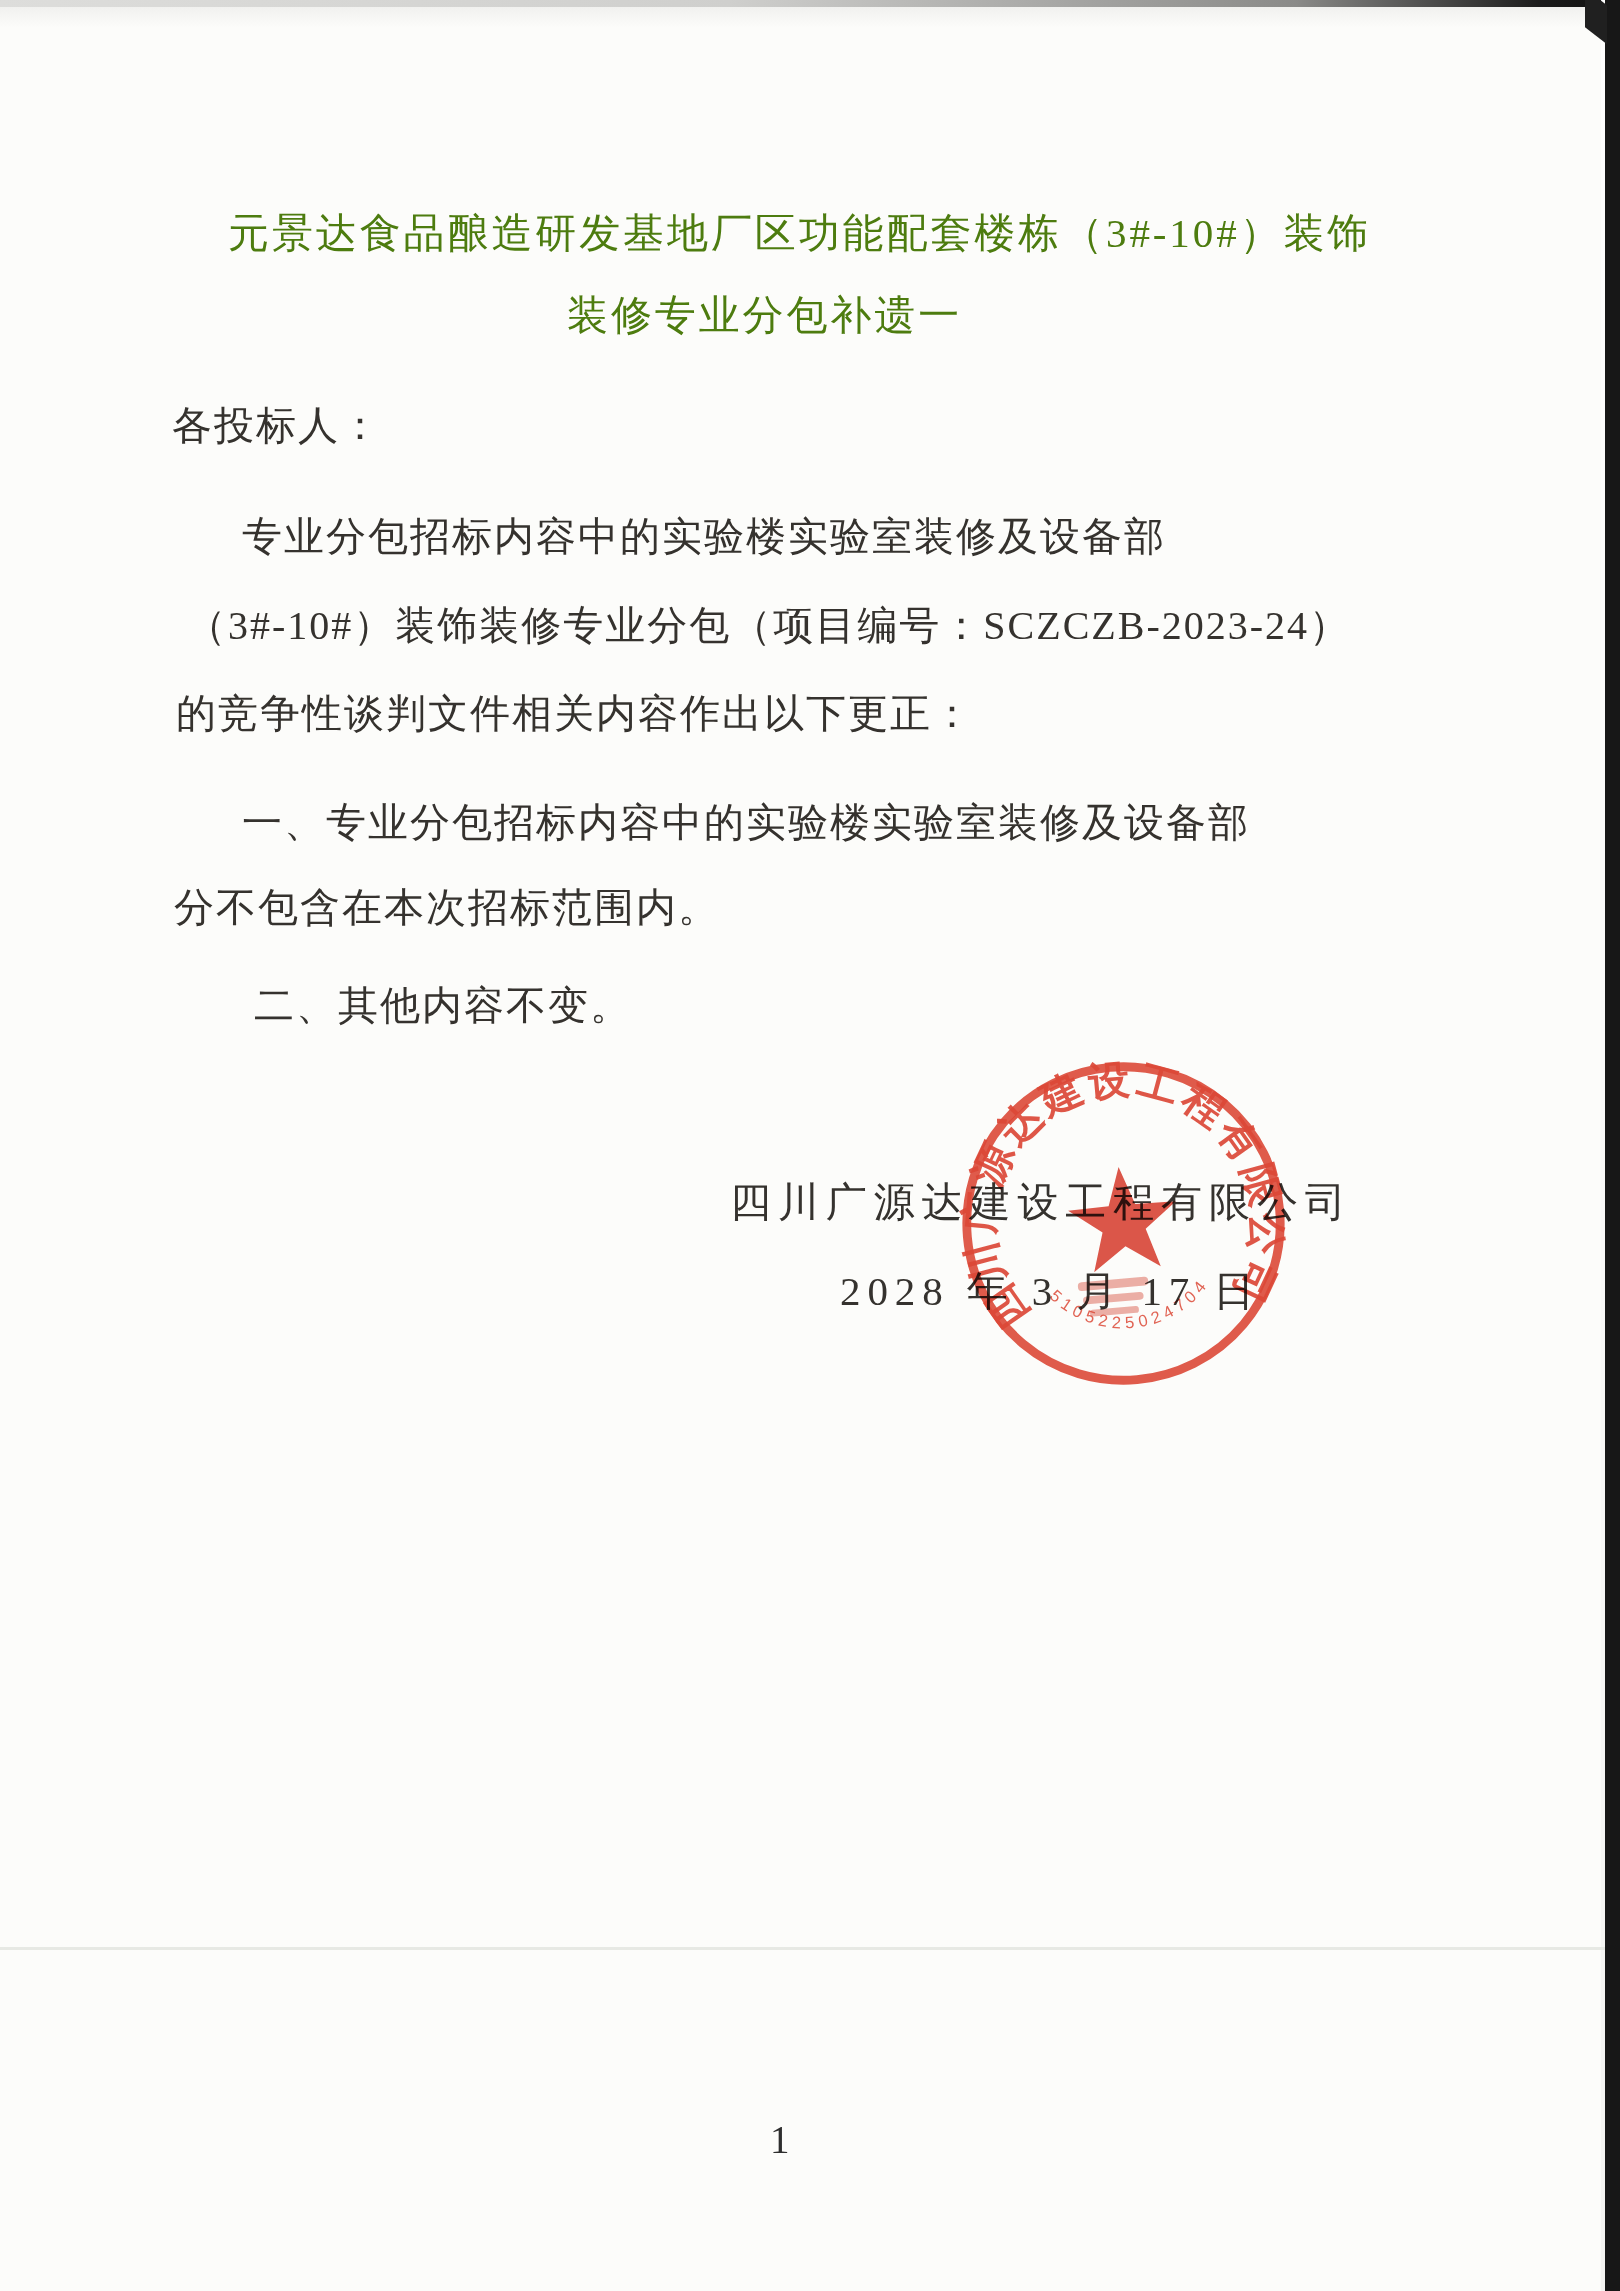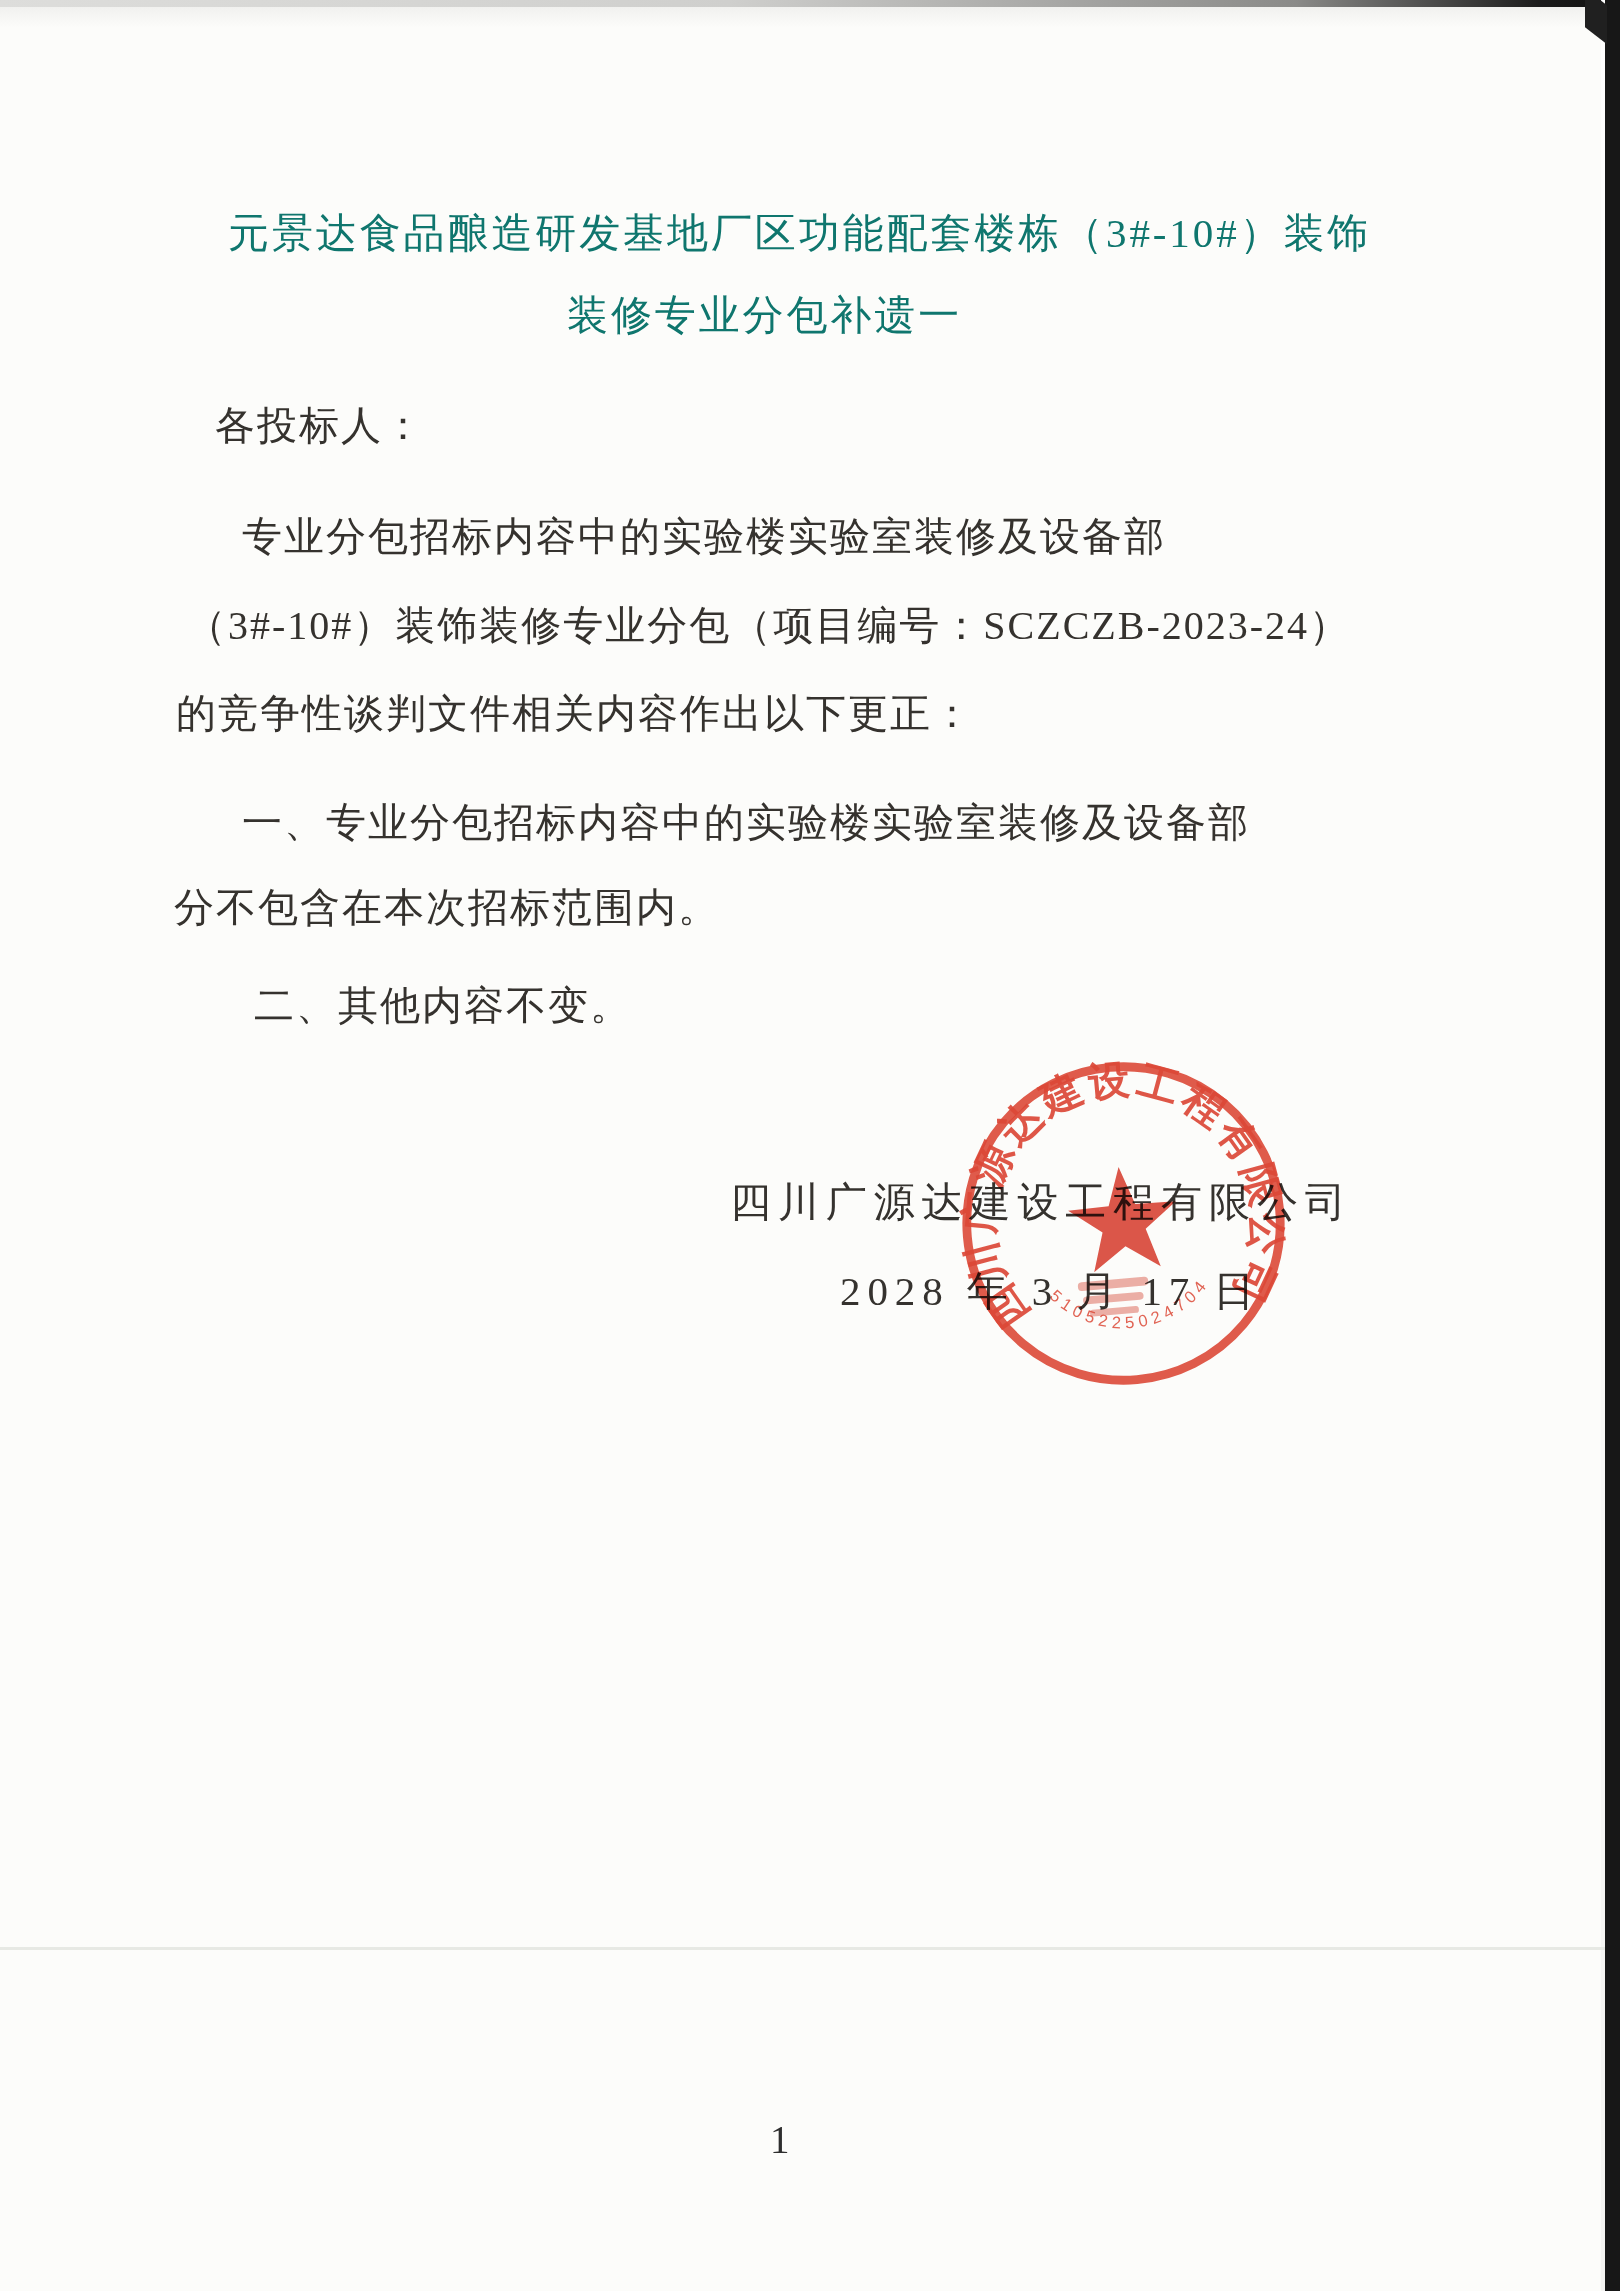--- a/index.html
+++ b/index.html
@@ -37,21 +37,21 @@
   }
   .scan-rule {
     position:absolute; top:1947px; left:0; width:1605px; height:2.9px;
     background:#e7e9e4;
   }
   
   .tline {
     position:absolute; white-space:nowrap;
     font-size:40px; letter-spacing:2px; line-height:1;
   }
-  .title { font-size:41px; letter-spacing:2.9px; color:#0f766e; }
+  .title { font-size:41px; letter-spacing:2.9px; color:#4d7c0f; }
   .sig   { font-size:41px; letter-spacing:6.9px; }
   .pageno{ position:absolute; top:2117px; left:770px; font-size:39px; color:#2e2e2e; }
   
   .stamp {
     position:absolute; left:957px; top:1057px;
     width:333px; height:333px;
     transform:rotate(-5deg);
     mix-blend-mode:multiply;
     opacity:0.93;
   }
@@ -65,21 +65,21 @@
   <div class="scan-top"></div>
   <div class="scan-top-haze"></div>
   <div class="scan-right"></div>
   <div class="scan-right-edge"></div>
   <div class="scan-corner"></div>
   <div class="scan-rule"></div>
 
   <div class="tline title" style="top:213px; left:228px;">元景达食品酿造研发基地厂区功能配套楼栋（3#-10#）装饰</div>
   <div class="tline title" style="top:295px; left:567px;">装修专业分包补遗一</div>
 
-  <div class="tline" style="top:406px; left:172px;margin-left:43px;">各投标人：</div>
+  <div class="tline" style="top:406px; left:172px;">各投标人：</div>
 
   <div class="tline" style="top:517px; left:242px;">专业分包招标内容中的实验楼实验室装修及设备部</div>
   <div class="tline" style="top:606px; left:186px;">（3#-10#）装饰装修专业分包（项目编号：SCZCZB-2023-24）</div>
   <div class="tline" style="top:803px; left:242px;">一、专业分包招标内容中的实验楼实验室装修及设备部</div>
 
   <div class="tline" style="top:694px; left:176px;">的竞争性谈判文件相关内容作出以下更正：</div>
   <div class="tline" style="top:891px; left:174px;font-family:Liberation Mono, monospace;">分不包含在本次招标范围内。</div>
 
   <div class="tline" style="top:989px; left:254px;font-family:Liberation Mono, monospace;">二、其他内容不变。</div>
 

